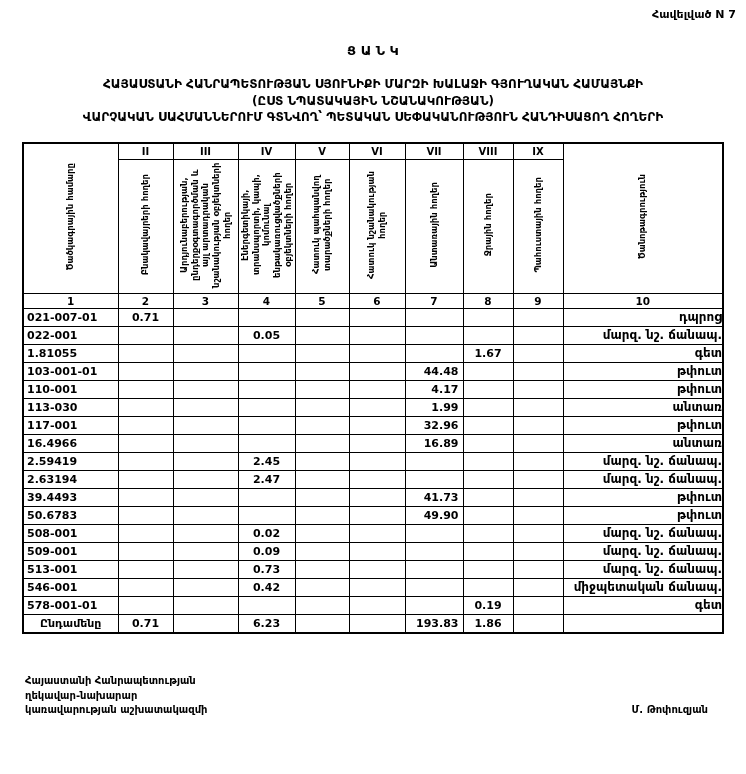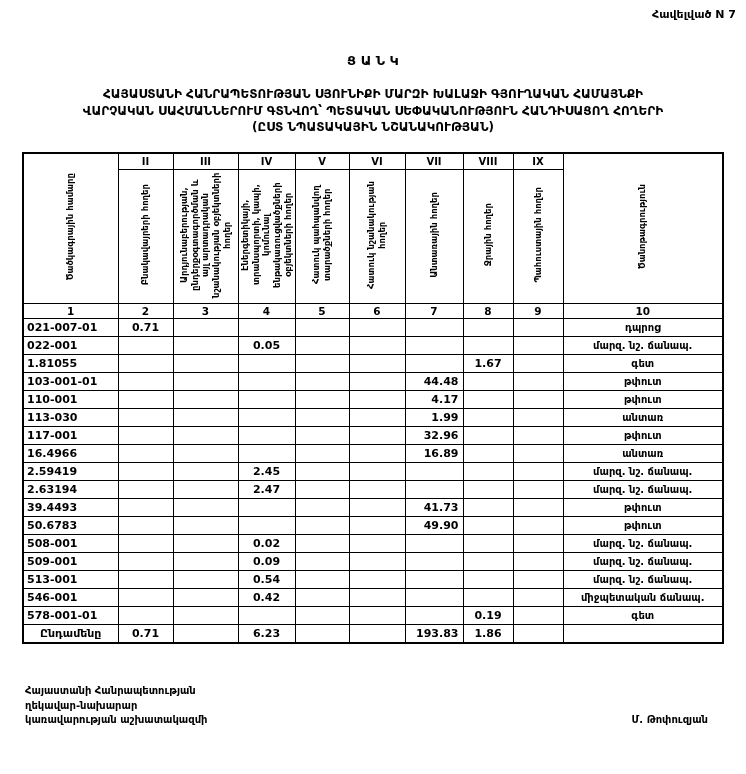--- a/index.html
+++ b/index.html
@@ -12,21 +12,21 @@
   }
   .appendix {
     margin: 8px 10px 16px auto;
     width: fit-content;
     text-align: center;
     font-size: 11px;
     line-height: 1.35;
   }
   .doc-title {
     text-align: center;
-    margin-top: 30px;
+    margin-top: 20px;
     font-size: 13px;
   }
   .subtitle {
     text-align: center;
     margin-top: 18px;
     font-size: 12px;
     line-height: 1.4;
   }
   table {
     border-collapse: collapse;
@@ -52,21 +52,21 @@
     max-height: 126px;
     white-space: normal;
   }
   tr.hdr-numbers { height: 15px; }
   tr.hdr-numbers td { text-align: center; font-size: 10.5px; }
   tr.data-row { height: 18px; }
   tr.total-row { height: 19px; }
   .c-code { text-align: left; padding-left: 3px; }
   .c-num { text-align: center; }
   .c-right { text-align: right; padding-right: 4px; }
-  .c-note { text-align: center; padding-left: 0; font-size: 10px; }
+  .c-note { text-align: right; padding-left: 0; font-size: 12px; }
   .c-total-label { text-align: center; }
   .footer {
     display: flex;
     justify-content: space-between;
     align-items: flex-end;
     margin: 40px 38px 0 25px;
     font-size: 10px;
     line-height: 1.45;
   }
 </style>
@@ -74,22 +74,22 @@
 <body>
 
 <div class="appendix">
   <div>Հավելված N 7</div>
 </div>
 
 <div class="doc-title">Ց Ա Ն Կ</div>
 
 <div class="subtitle">
   <div>ՀԱՅԱՍՏԱՆԻ ՀԱՆՐԱՊԵՏՈՒԹՅԱՆ ՍՅՈՒՆԻՔԻ ՄԱՐԶԻ ԽԱԼԱՋԻ ԳՅՈՒՂԱԿԱՆ ՀԱՄԱՅՆՔԻ</div>
+  <div>(ԸՍՏ ՆՊԱՏԱԿԱՅԻՆ ՆՇԱՆԱԿՈՒԹՅԱՆ)</div>
   <div>ՎԱՐՉԱԿԱՆ ՍԱՀՄԱՆՆԵՐՈՒՄ ԳՏՆՎՈՂ՝ ՊԵՏԱԿԱՆ ՍԵՓԱԿԱՆՈՒԹՅՈՒՆ ՀԱՆԴԻՍԱՑՈՂ ՀՈՂԵՐԻ</div>
-  <div>(ԸՍՏ ՆՊԱՏԱԿԱՅԻՆ ՆՇԱՆԱԿՈՒԹՅԱՆ)</div>
 </div>
 
 <table id="land-table">
     <colgroup>
       <col style="width: 95px;">
       <col style="width: 55px;">
       <col style="width: 65px;">
       <col style="width: 57px;">
       <col style="width: 54px;">
       <col style="width: 56px;">
@@ -298,21 +298,21 @@
         <td class="c-num"></td>
         <td class="c-num c-right"></td>
         <td class="c-num"></td>
         <td class="c-num"></td>
         <td class="c-note">մարզ. նշ. ճանապ.</td>
       </tr>
       <tr class="data-row">
         <td class="c-code">513-001</td>
         <td class="c-num"></td>
         <td class="c-num"></td>
-        <td class="c-num">0.54</td>
+        <td class="c-num">0.73</td>
         <td class="c-num"></td>
         <td class="c-num"></td>
         <td class="c-num c-right"></td>
         <td class="c-num"></td>
         <td class="c-num"></td>
         <td class="c-note">մարզ. նշ. ճանապ.</td>
       </tr>
       <tr class="data-row">
         <td class="c-code">546-001</td>
         <td class="c-num"></td>

